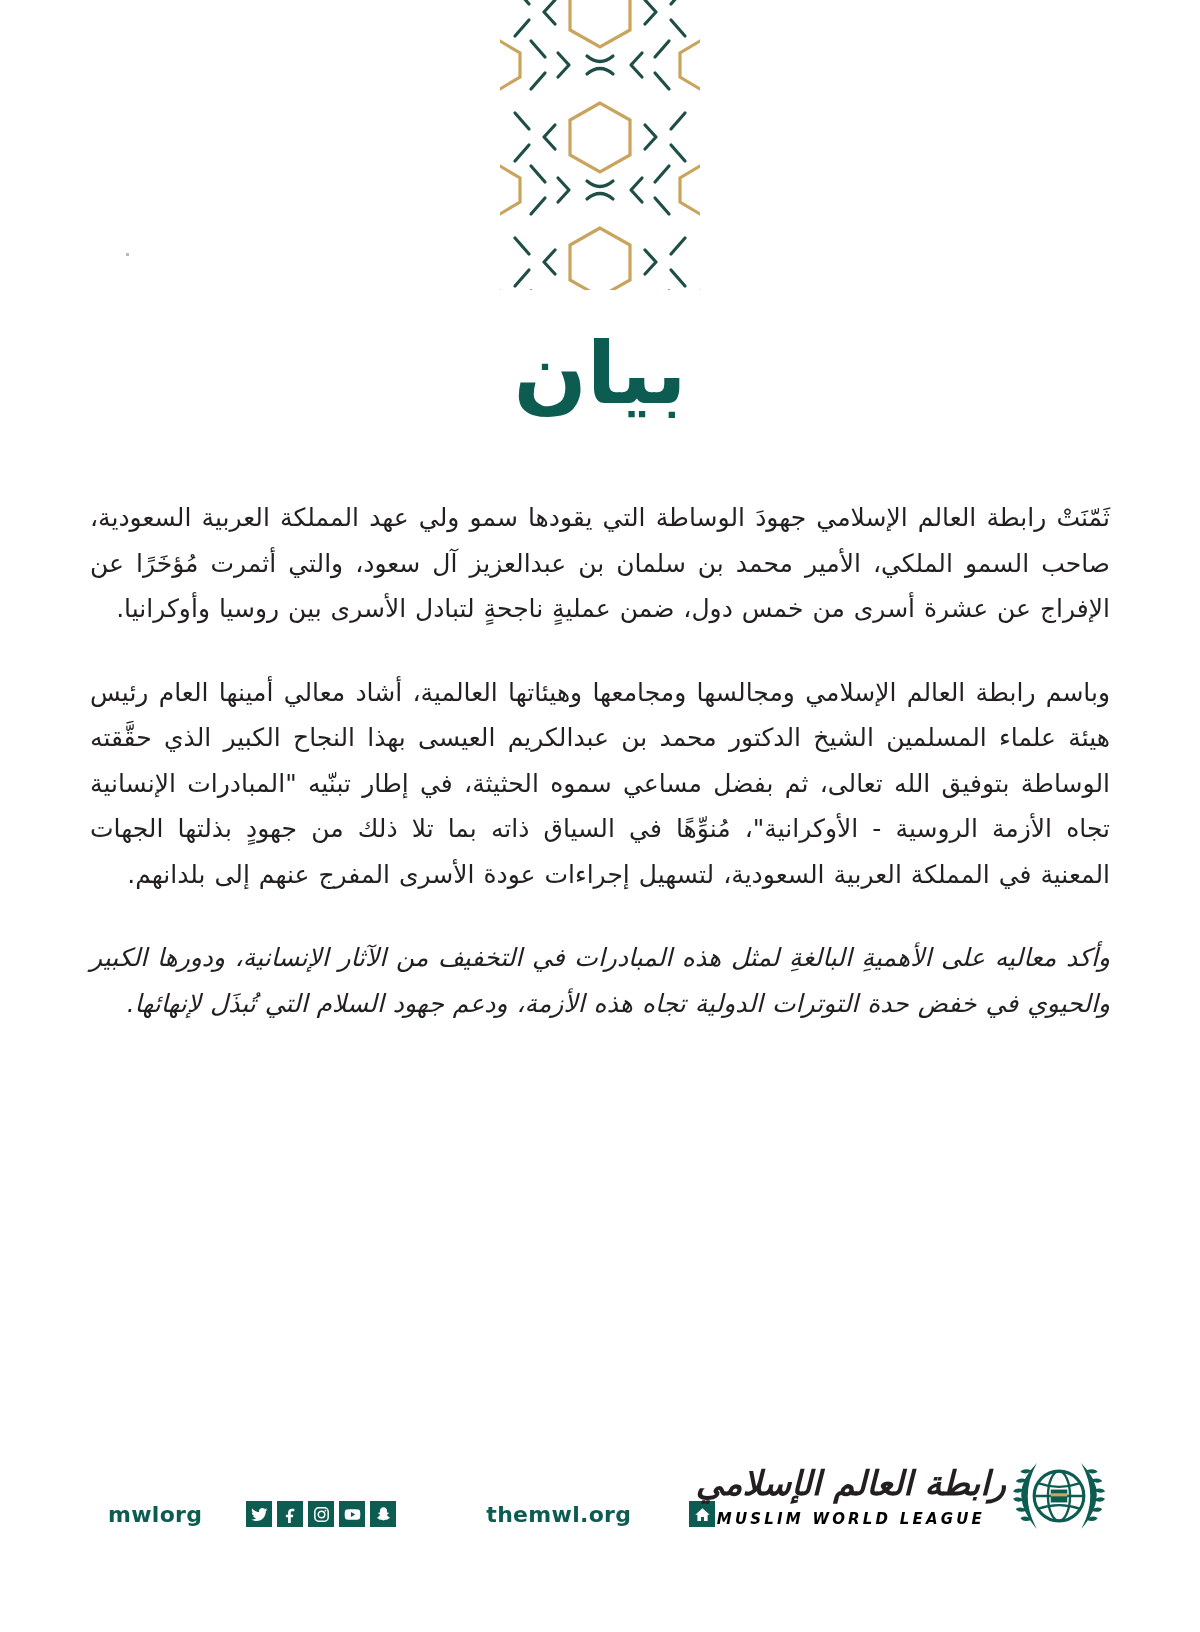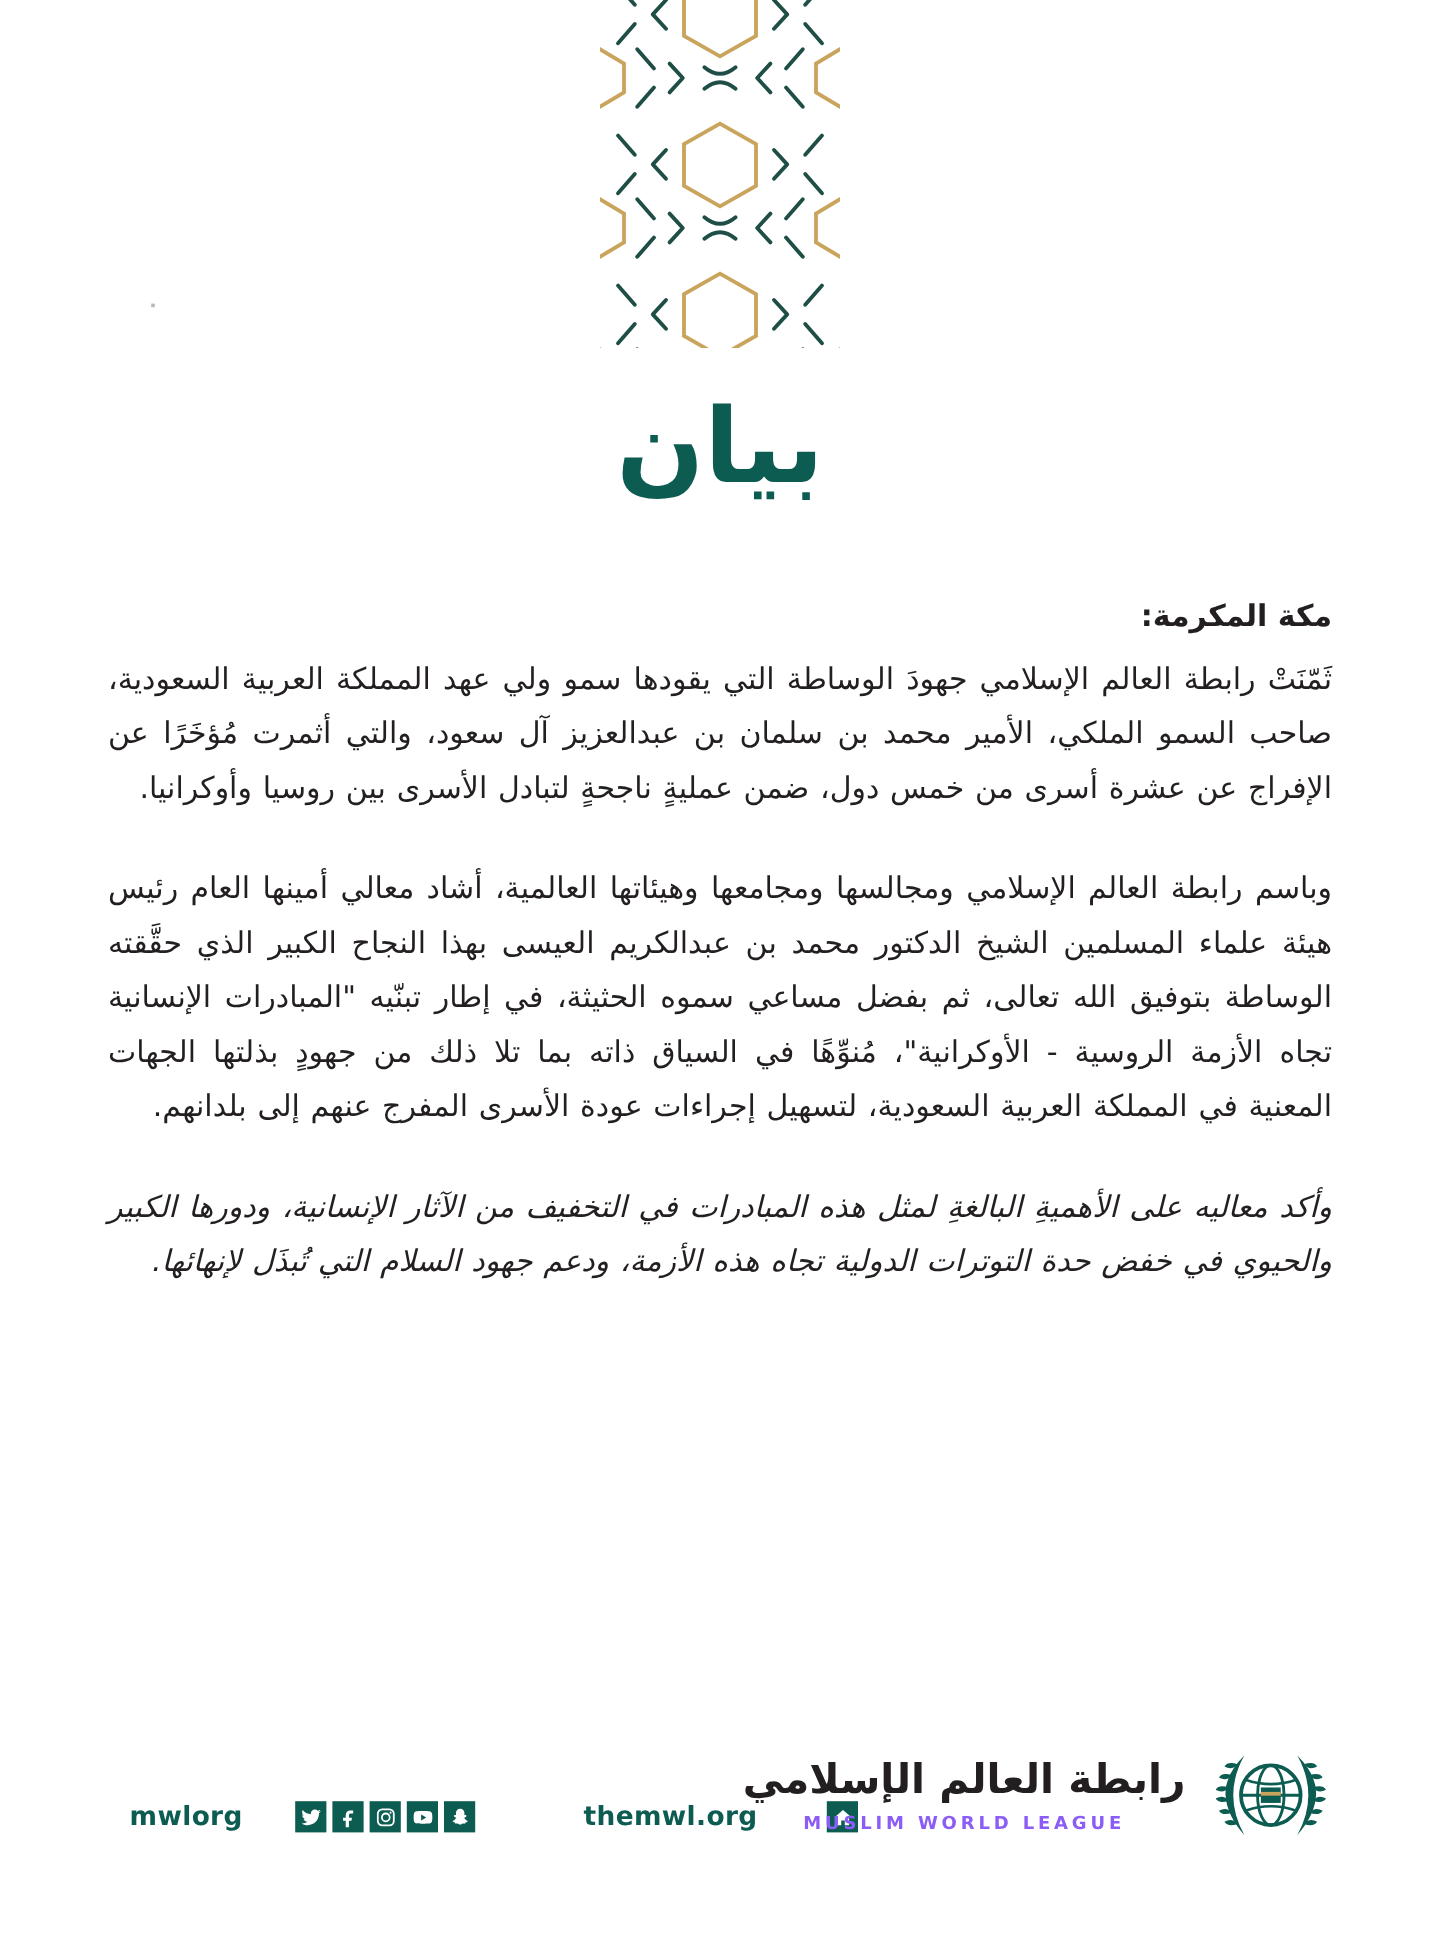--- a/index.html
+++ b/index.html
@@ -131,38 +131,39 @@
   }
 
   
   .footer-logo {
     position:absolute;
     right:95px;
     bottom:90px;
     display:flex;
     align-items:center;
     direction:rtl;
-    gap:25px;
+    gap:7px;
+    font-style:italic;
   }
   .logo-emblem { width:92px; height:92px; }
   .logo-text { display:flex; flex-direction:column; align-items:center; }
   .logo-ar {
     font-family:"DejaVu Sans", sans-serif;
     font-size:34px;
     font-weight:bold;
     color:#231f20;
     line-height:1.15;
     white-space:nowrap;
     letter-spacing:-1px;
   }
   .logo-en {
     font-family:"DejaVu Sans", sans-serif;
     font-size:15px;
     font-weight:bold;
-    color:#8b5cf6;
+    color:#000000;
     letter-spacing:3.2px;
     margin-top:6px;
     white-space:nowrap;
     direction:ltr;
   }
 
   .dot-mark {
     position:absolute;
     left:126px; top:253px;
     width:3px; height:3px;
@@ -229,21 +230,20 @@
     </svg>
   </div>
 
   <div class="dot-mark"></div>
 
   <div class="title-wrap">
     <div class="title">بيان</div>
   </div>
 
   <div class="body-area">
-    <div class="dateline">مكة المكرمة:</div>
     <p class="para">ثَمّنَتْ رابطة العالم الإسلامي جهودَ الوساطة التي يقودها سمو ولي عهد المملكة العربية السعودية، صاحب السمو الملكي، الأمير محمد بن سلمان بن عبدالعزيز آل سعود، والتي أثمرت مُؤخَرًا عن الإفراج عن عشرة أسرى من خمس دول، ضمن عمليةٍ ناجحةٍ لتبادل الأسرى بين روسيا وأوكرانيا.</p>
     <p class="para">وباسم رابطة العالم الإسلامي ومجالسها ومجامعها وهيئاتها العالمية، أشاد معالي أمينها العام رئيس هيئة علماء المسلمين الشيخ الدكتور محمد بن عبدالكريم العيسى بهذا النجاح الكبير الذي حقَّقته الوساطة بتوفيق الله تعالى، ثم بفضل مساعي سموه الحثيثة، في إطار تبنّيه "المبادرات الإنسانية تجاه الأزمة الروسية - الأوكرانية"، مُنوِّهًا في السياق ذاته بما تلا ذلك من جهودٍ بذلتها الجهات المعنية في المملكة العربية السعودية، لتسهيل إجراءات عودة الأسرى المفرج عنهم إلى بلدانهم.</p>
     <p class="para">وأكد معاليه على الأهميةِ البالغةِ لمثل هذه المبادرات في التخفيف من الآثار الإنسانية، ودورها الكبير والحيوي في خفض حدة التوترات الدولية تجاه هذه الأزمة، ودعم جهود السلام التي تُبذَل لإنهائها.</p>
   </div>
 
   <div class="footer">
 
     <div class="footer-left">
       <span class="handle">mwlorg</span>
 

